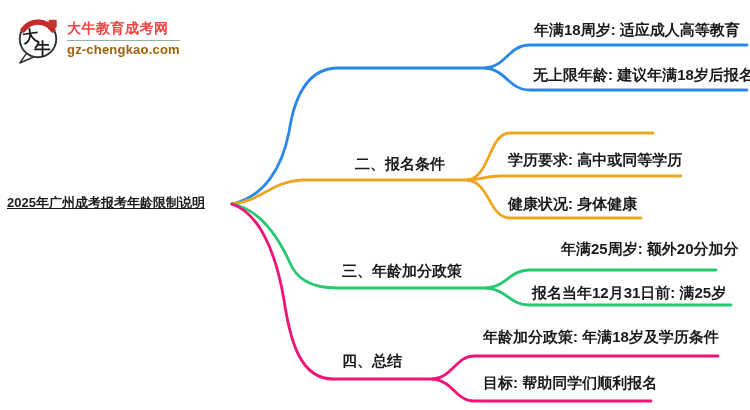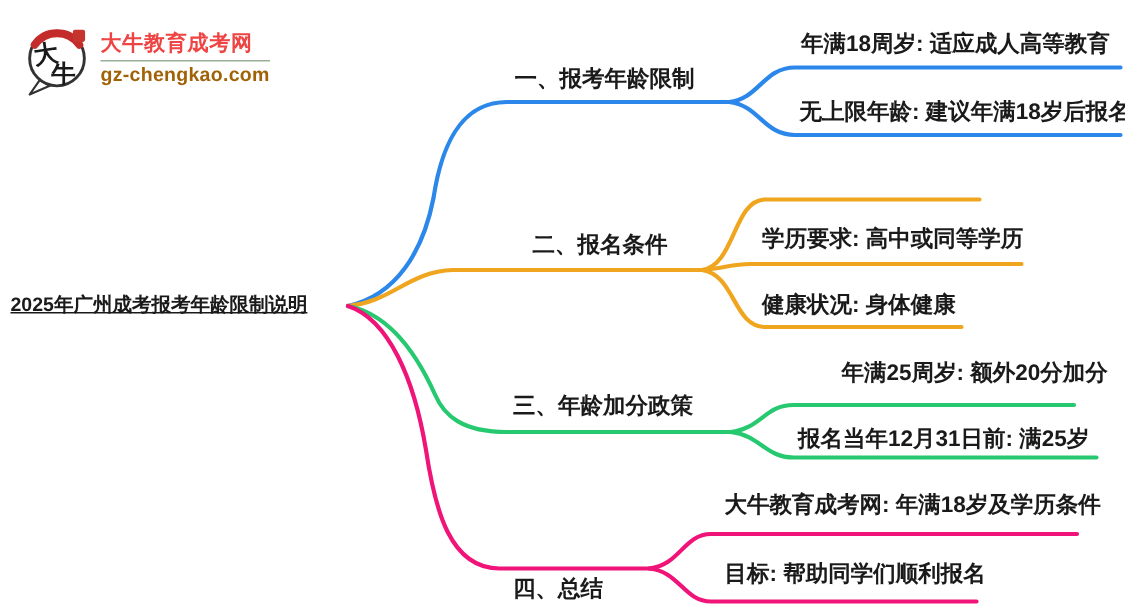--- a/index.html
+++ b/index.html
@@ -19,21 +19,21 @@
   
   .b2-label{left:343px;top:155px;margin-left:12px;}
   .b2-leaf0{left:508px;top:110px;}
   .b2-leaf1{left:508px;top:151px;}
   .b2-leaf2{left:508px;top:195px;}
   
   .b3-label{left:342px;top:262px;}
   .b3-leaf0{left:561px;top:240px;}
   .b3-leaf1{left:532px;top:284px;}
   
-  .b4-label{left:342px;top:352px;margin-top:32px;}
+  .b4-label{left:342px;top:352px;}
   .b4-leaf0{left:483px;top:328px;}
   .b4-leaf1{left:483px;top:374px;}
   
   .logo{position:absolute;left:14px;top:12px;display:flex;align-items:flex-start;gap:5px;}
   .logo-text{padding-top:8px;}
   .logo-brand{font-size:14px;font-weight:700;letter-spacing:0.5px;}
   .logo-divider{border-top:1px solid #9ab09a;margin:2px 0 1px 0;}
   .logo-domain{font-size:13px;font-weight:700;letter-spacing:0.2px;}
 </style>
 </head>
@@ -74,29 +74,28 @@
     </svg>
     <div class="logo-text">
       <div class="logo-brand" style="color:#ef4444">大牛教育成考网</div>
       <div class="logo-divider"></div>
       <div class="logo-domain" style="color:#a16207">gz-chengkao.com</div>
     </div>
   </div>
 
   <div class="node root-topic">2025年广州成考报考年龄限制说明</div>
 
-  <div class="node branch-label b1-label">一、报考年龄限制</div>
   <div class="node leaf b1-leaf0">年满18周岁: 适应成人高等教育</div>
   <div class="node leaf b1-leaf1">无上限年龄: 建议年满18岁后报名</div>
 
   <div class="node branch-label b2-label">二、报名条件</div>
   <div class="node leaf b2-leaf1">学历要求: 高中或同等学历</div>
   <div class="node leaf b2-leaf2">健康状况: 身体健康</div>
 
   <div class="node branch-label b3-label">三、年龄加分政策</div>
   <div class="node leaf b3-leaf0">年满25周岁: 额外20分加分</div>
   <div class="node leaf b3-leaf1">报名当年12月31日前: 满25岁</div>
 
   <div class="node branch-label b4-label">四、总结</div>
-  <div class="node leaf b4-leaf0">大牛教育成考网: 年满18岁及学历条件</div>
+  <div class="node leaf b4-leaf0">年龄加分政策: 年满18岁及学历条件</div>
   <div class="node leaf b4-leaf1">目标: 帮助同学们顺利报名</div>
 
 </div>
 
 </body></html>

